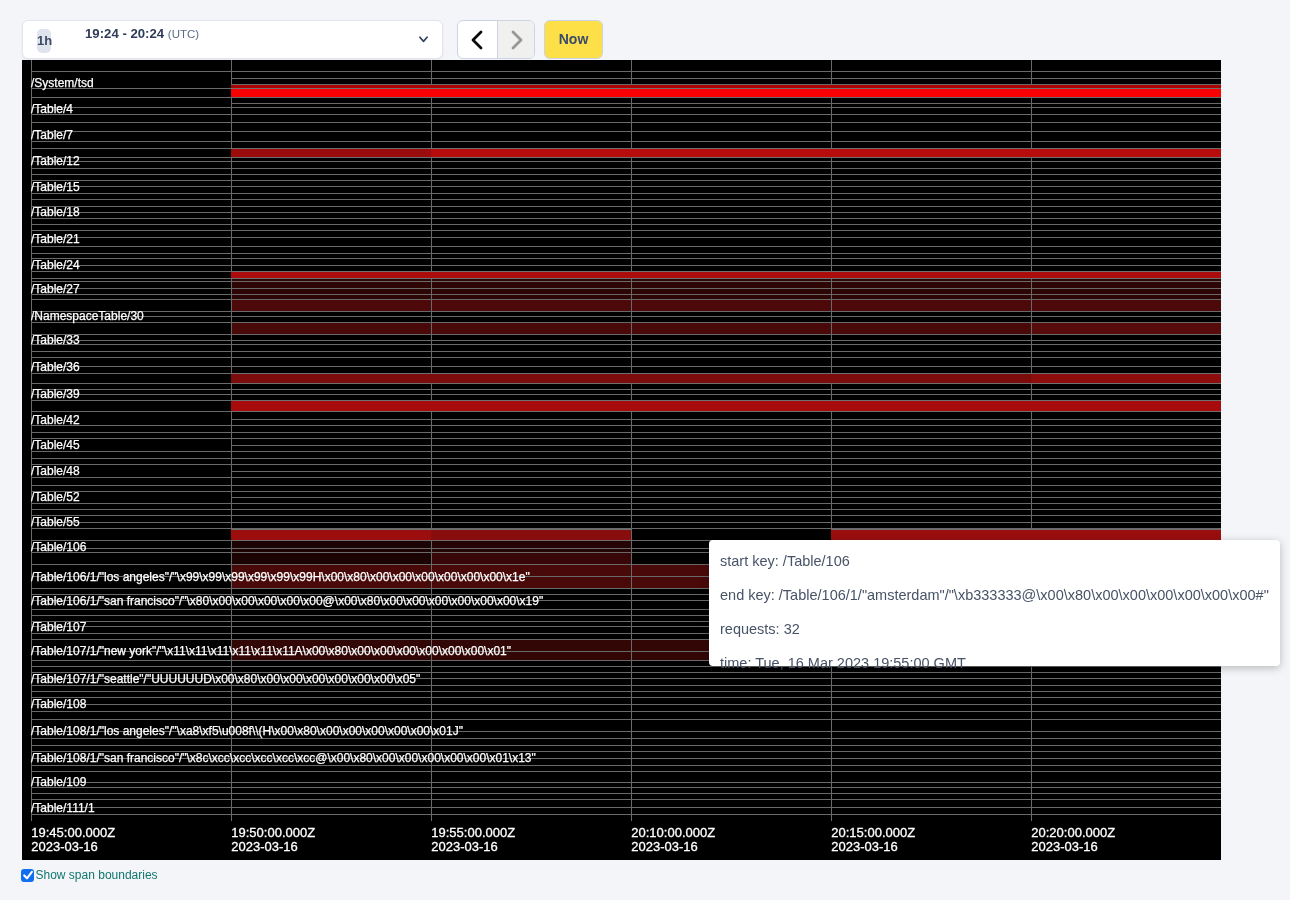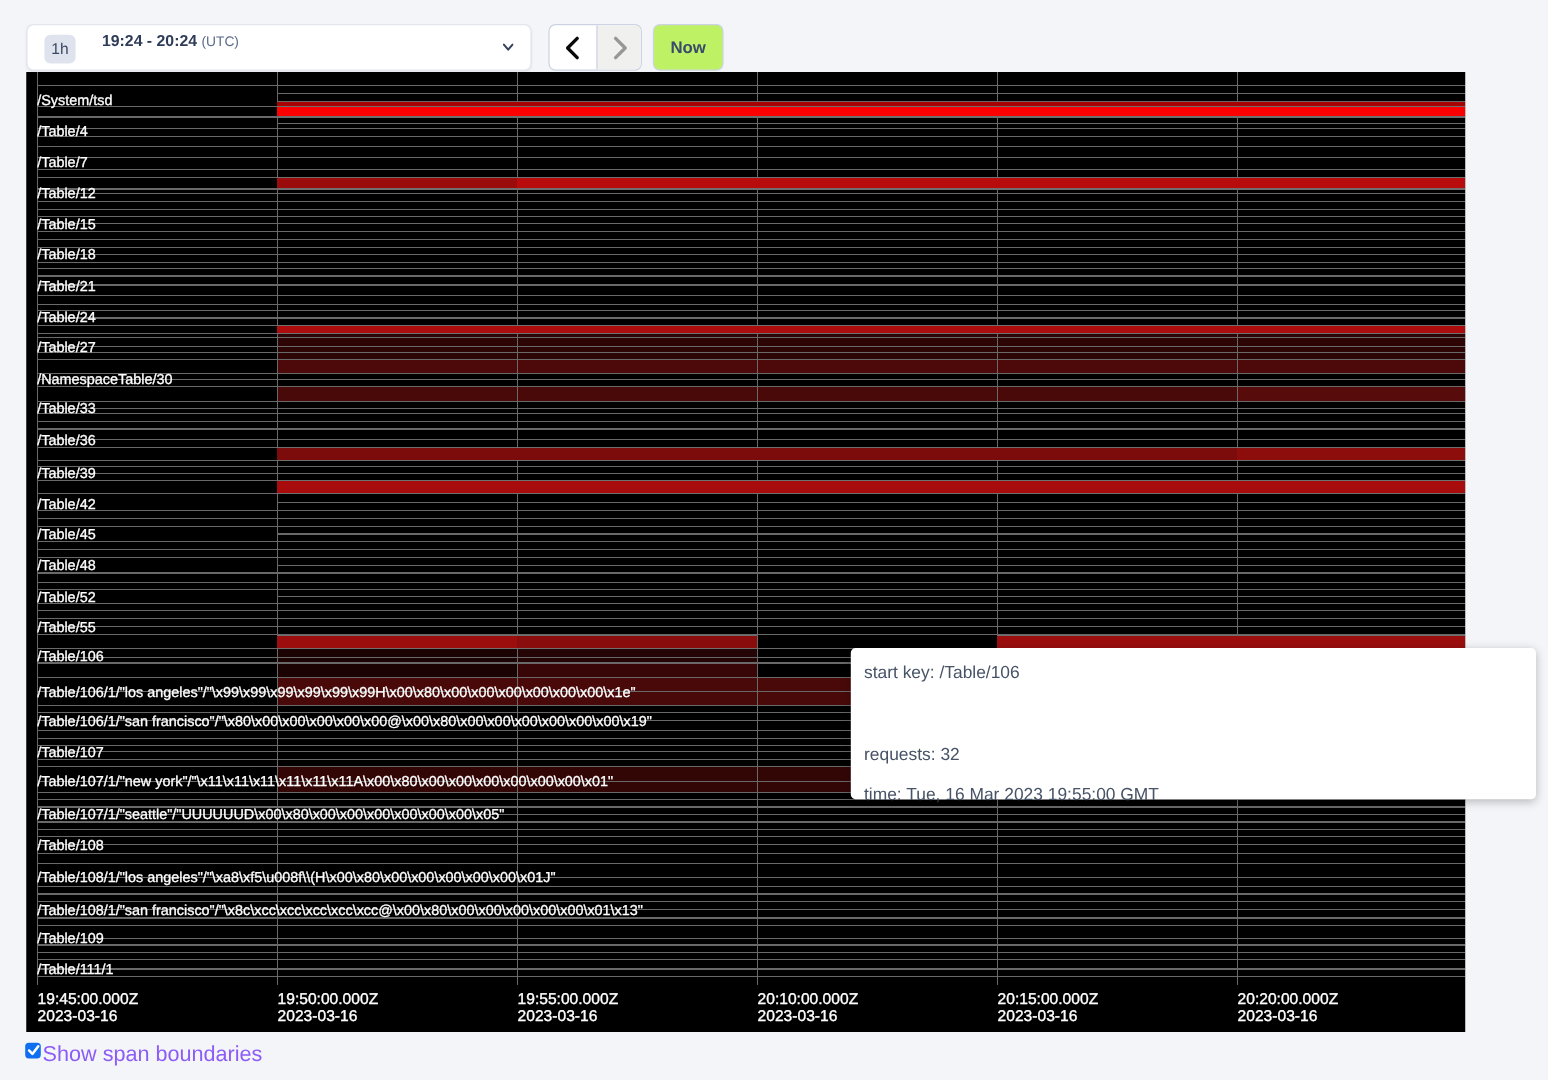--- a/index.html
+++ b/index.html
@@ -1,31 +1,31 @@
 <!DOCTYPE html>
 <html><head><meta charset="utf-8"><title>Key Visualizer</title>
 <style>
 *{margin:0;padding:0;box-sizing:border-box}
 html,body{width:1290px;height:900px;background:#f4f5f8;font-family:"Liberation Sans",sans-serif;overflow:hidden}
 .sel{position:absolute;left:22px;top:19.5px;width:421px;height:39.5px;background:#fff;border:1px solid #e2e5ec;border-radius:6px;box-shadow:0 1px 2px rgba(50,60,90,.08)}
-.badge{position:absolute;left:14px;top:8px;width:26px;height:24px;background:#dfe3ee;border-radius:5px;color:#3c4964;font-weight:normal;font-size:13px;line-height:24px;text-align:center}
+.badge{position:absolute;left:14px;top:8px;width:14px;height:24px;background:#dfe3ee;border-radius:5px;color:#3c4964;font-weight:bold;font-size:13px;line-height:24px;text-align:center}
 .trange{position:absolute;left:62px;top:0;height:38px;line-height:26px;font-size:13.2px;color:#2f3c59;font-weight:bold;white-space:nowrap}
 .trange span{color:#5b6b88;font-weight:normal;font-size:11.5px}
 .caret{position:absolute;right:14px;top:15px;width:9px;height:8px}
 .btngrp{position:absolute;left:457px;top:19.5px;width:78px;height:39.5px;border:1px solid #cdd3e4;border-radius:6px;background:#fff;overflow:hidden}
 .btngrp .half{position:absolute;top:0;width:39px;height:100%}
 .btngrp .r{left:39px;background:#f0f0ee;border-left:1px solid #cdd3e4}
-.nowbtn{position:absolute;left:544px;top:19.5px;width:59px;height:39.5px;background:#bef264;border:1px solid #cdd3e4;border-radius:6px;color:#3a4a6b;font-weight:bold;font-size:14px;text-align:center;line-height:37px}
-.canvas{position:absolute;left:22px;top:60px;width:1199px;height:800px;background:#000}
+.nowbtn{position:absolute;left:544px;top:19.5px;width:59px;height:39.5px;background:#fde047;border:1px solid #cdd3e4;border-radius:6px;color:#3a4a6b;font-weight:bold;font-size:14px;text-align:center;line-height:37px}
+.canvas{position:absolute;left:22px;top:60px;width:1199px;height:644px;background:#000}
 .tooltip{position:absolute;left:709px;top:540px;width:571px;height:126px;background:#fff;border-radius:4px;box-shadow:0 2px 8px rgba(0,0,0,.25);color:#475366;font-size:14.5px}
 .tooltip p{position:absolute;left:11px;white-space:nowrap}
 .cbrow{position:absolute;left:21px;top:868px;height:14px}
 .cb{position:absolute;left:0;top:0.5px;width:13.3px;height:13.3px;background:#0f6ff0;border-radius:3px}
 .cb svg{position:absolute;left:0.5px;top:0.5px}
-.cblab{position:absolute;left:14.5px;top:0;font-size:18px;color:#8b5cf6;white-space:nowrap}
+.cblab{position:absolute;left:14.5px;top:0;font-size:12px;color:#0f766e;white-space:nowrap}
 </style></head>
 <body>
 <div class="sel">
   <div class="badge">1h</div>
   <div class="trange">19:24 - 20:24 <span>(UTC)</span></div>
   <svg class="caret" viewBox="0 0 9 8">
       <path d="M0.9 1.2 L4.5 5.4 L8.1 1.2" fill="none" stroke="#36435e" stroke-width="1.7" stroke-linecap="round" stroke-linejoin="round"></path>
     </svg>
 </div>
 <div class="btngrp">
@@ -244,20 +244,21 @@
 <text x="609.3" y="790.5">2023-03-16</text>
 <text x="809.3" y="777">20:15:00.000Z</text>
 <text x="809.3" y="790.5">2023-03-16</text>
 <text x="1009.3" y="777">20:20:00.000Z</text>
 <text x="1009.3" y="790.5">2023-03-16</text>
 </g>
 </svg>
 </div>
 <div class="tooltip">
   <p style="top:13px">start key: /Table/106</p>
+  <p style="top:46.5px">end key: /Table/106/1/"amsterdam"/"\xb333333@\x00\x80\x00\x00\x00\x00\x00\x00#"</p>
   <p style="top:80.5px">requests: 32</p>
   <p style="top:114.5px">time: Tue, 16 Mar 2023 19:55:00 GMT</p>
 </div>
 <div class="cbrow">
   <div class="cb">
       <svg width="12" height="12" viewBox="0 0 12 12">
         <path d="M2.2 6.4 L5 9.3 L9.9 2.9" fill="none" stroke="#fff" stroke-width="2.1" stroke-linecap="round" stroke-linejoin="round"></path>
       </svg>
     </div>
   <div class="cblab">Show span boundaries</div>

